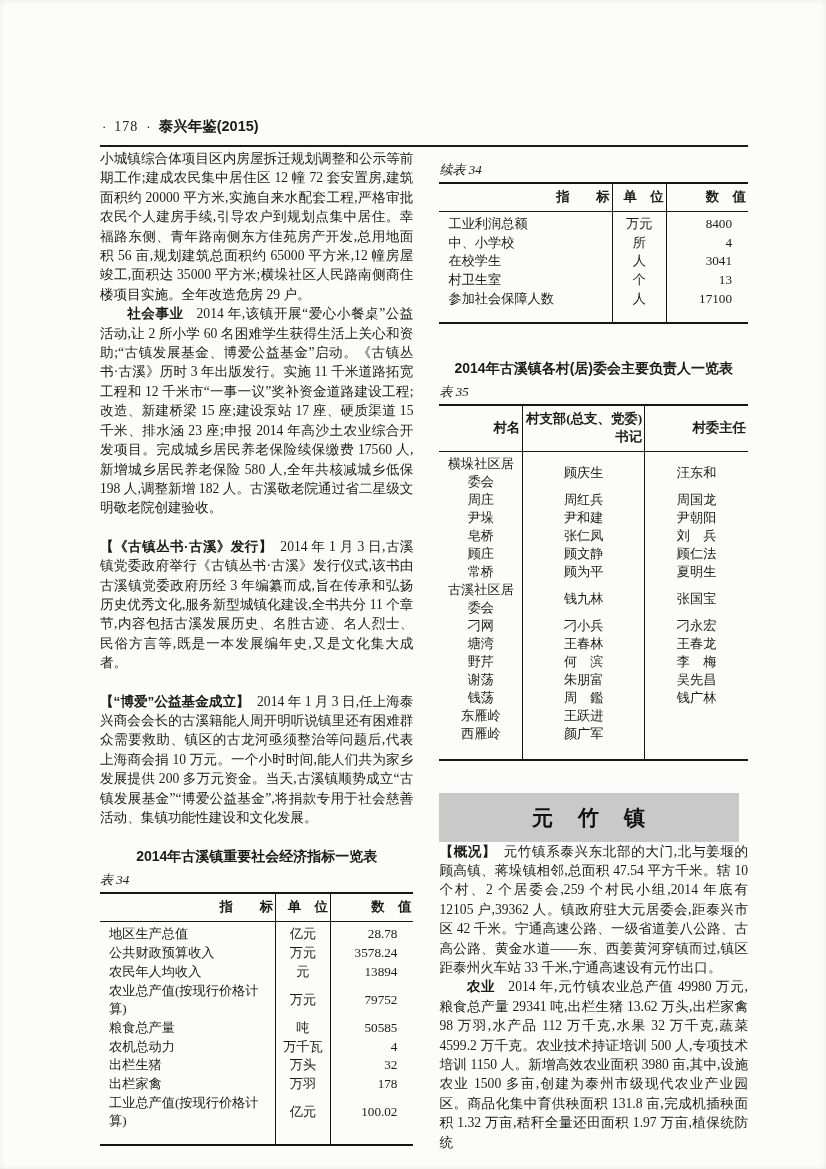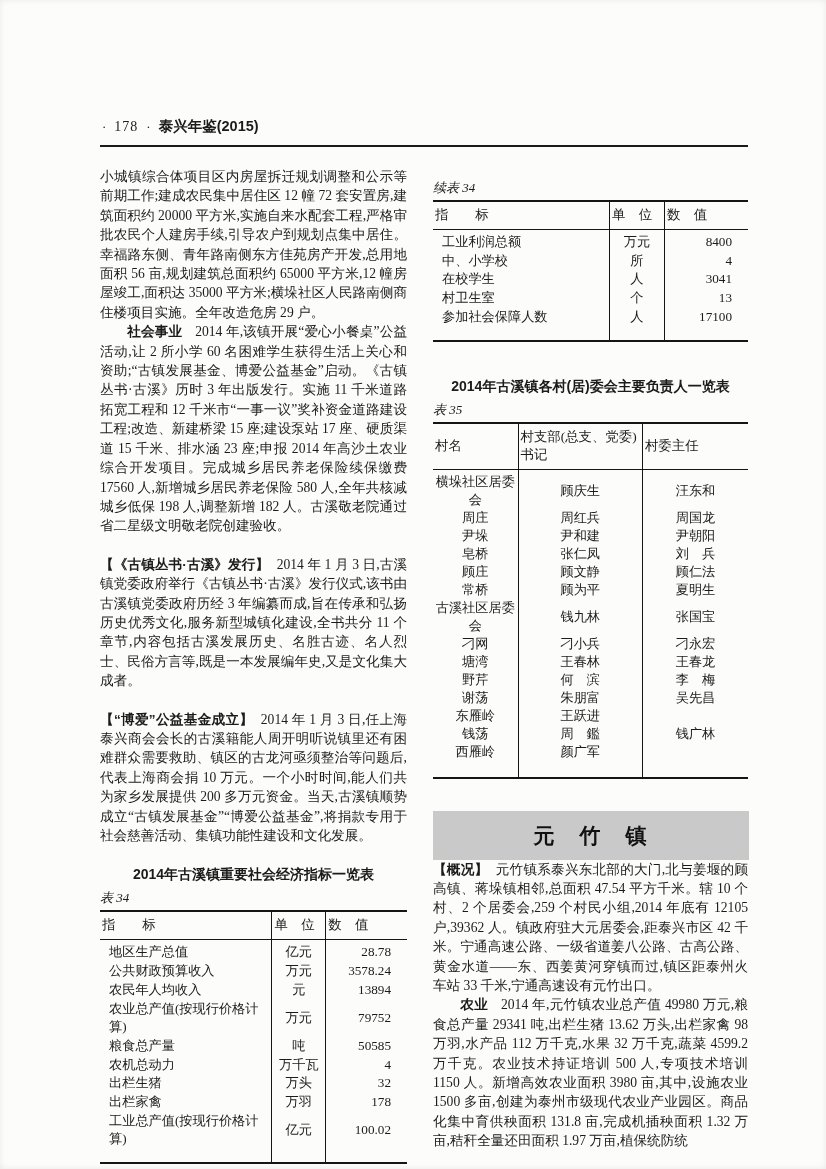--- a/index.html
+++ b/index.html
@@ -13,21 +13,21 @@
 
   .page-header {
     display:flex; align-items:baseline; gap:8px;
     padding:0 0 9px 2px; border-bottom:2px solid #1a1a1a;
     font-size:13.5px;
   }
   .page-header .dot { font-size:13px; }
   .page-header .num { letter-spacing:1px; font-size:14px; }
   .book-title { font-family:"Liberation Sans","DejaVu Sans",sans-serif; font-weight:700; font-size:14.5px; }
 
-  .columns { display:flex; gap:26px; margin-top:20px; }
+  .columns { display:flex; gap:26px; margin-top:2px; }
   .col-left  { width:320px; }
   .col-right { width:315px; }
 
   p.body { margin:0; font-size:13.6px; line-height:19.4px; text-align:justify; text-justify:inter-character; }
   p.indent { text-indent:2em; }
   p.sec { margin-top:19px; }
   .sec-head, .inline-label {
     font-family:"Liberation Sans","DejaVu Sans",sans-serif;
     font-weight:700; margin-right:0.55em;
   }
@@ -39,39 +39,39 @@
   }
   .table-label { font-size:13px; font-style:italic; margin:5px 0 3px 0; }
   .cont-label { margin-top:12px; }
 
   table.datatable {
     width:100%; border-collapse:collapse; table-layout:fixed;
     border-top:2.4px solid #151515; border-bottom:2.4px solid #151515;
     font-size:13.2px;
   }
   .datatable th {
-    font-weight:normal; font-size:13.4px; padding:4px 2px 5px;
-    border-bottom:1.6px solid #151515; text-align:left; white-space:pre-line; line-height:18px;
+    font-weight:bold; font-size:13.4px; padding:4px 2px 5px;
+    border-bottom:1.6px solid #151515; text-align:right; white-space:pre-line; line-height:18px;
   }
   .datatable td { padding:0 2px; line-height:18.7px; }
   .datatable td + td, .datatable th + th { border-left:1.6px solid #151515; }
   .t34 td:nth-child(1) { text-align:left;  padding-left:9px; }
   .t34 td:nth-child(2) { text-align:center; }
   .t34 td:nth-child(3) { text-align:right; padding-right:16px; }
   .t34 tr:first-child td { padding-top:3px; }
   .t34 tr:last-child td  { padding-bottom:13px; }
   .t35 td { text-align:center; line-height:18px; }
   .t35 tr:first-child td { padding-top:3px; }
   .t35 tr:last-child td  { padding-bottom:16px; }
   .table35 { margin-top:2px; }
   .title-gap { margin-top:36px; }
 
   .town-banner {
     margin-top:32px; width:300px; background:#c9c9c9;
-    text-align:center; padding:11px 8px 10px;
+    text-align:center; padding:11px 0 10px;
     font-family:"Liberation Sans","DejaVu Sans",sans-serif;
     font-weight:700; font-size:21px; letter-spacing:2px; color:#111;
   }
   .overview { margin-top:27px; }
 </style>
 </head>
 <body>
 
 <div class="page">
   <div class="content">
@@ -272,30 +272,30 @@
                 <td>野芹</td>
                 <td>何　滨</td>
                 <td>李　梅</td>
               </tr>
             <tr>
                 <td>谢荡</td>
                 <td>朱朋富</td>
                 <td>吴先昌</td>
               </tr>
             <tr>
+                <td>钱荡</td>
+                <td>周　鑑</td>
+                <td>钱广林</td>
+              </tr>
+            <tr>
                 <td>东雁岭</td>
                 <td>王跃进</td>
                 <td></td>
               </tr>
             <tr>
-                <td>钱荡</td>
-                <td>周　鑑</td>
-                <td>钱广林</td>
-              </tr>
-            <tr>
                 <td>西雁岭</td>
                 <td>颜广军</td>
                 <td></td>
               </tr>
           </tbody>
         </table>
 
         <div class="town-banner">元　竹　镇</div>
 
         <p class="body overview"><b class="sec-head">【概况】</b><span>元竹镇系泰兴东北部的大门,北与姜堰的顾高镇、蒋垛镇相邻,总面积 47.54 平方千米。辖 10 个村、2 个居委会,259 个村民小组,2014 年底有 12105 户,39362 人。镇政府驻大元居委会,距泰兴市区 42 千米。宁通高速公路、一级省道姜八公路、古高公路、黄金水道——东、西姜黄河穿镇而过,镇区距泰州火车站 33 千米,宁通高速设有元竹出口。</span></p>

